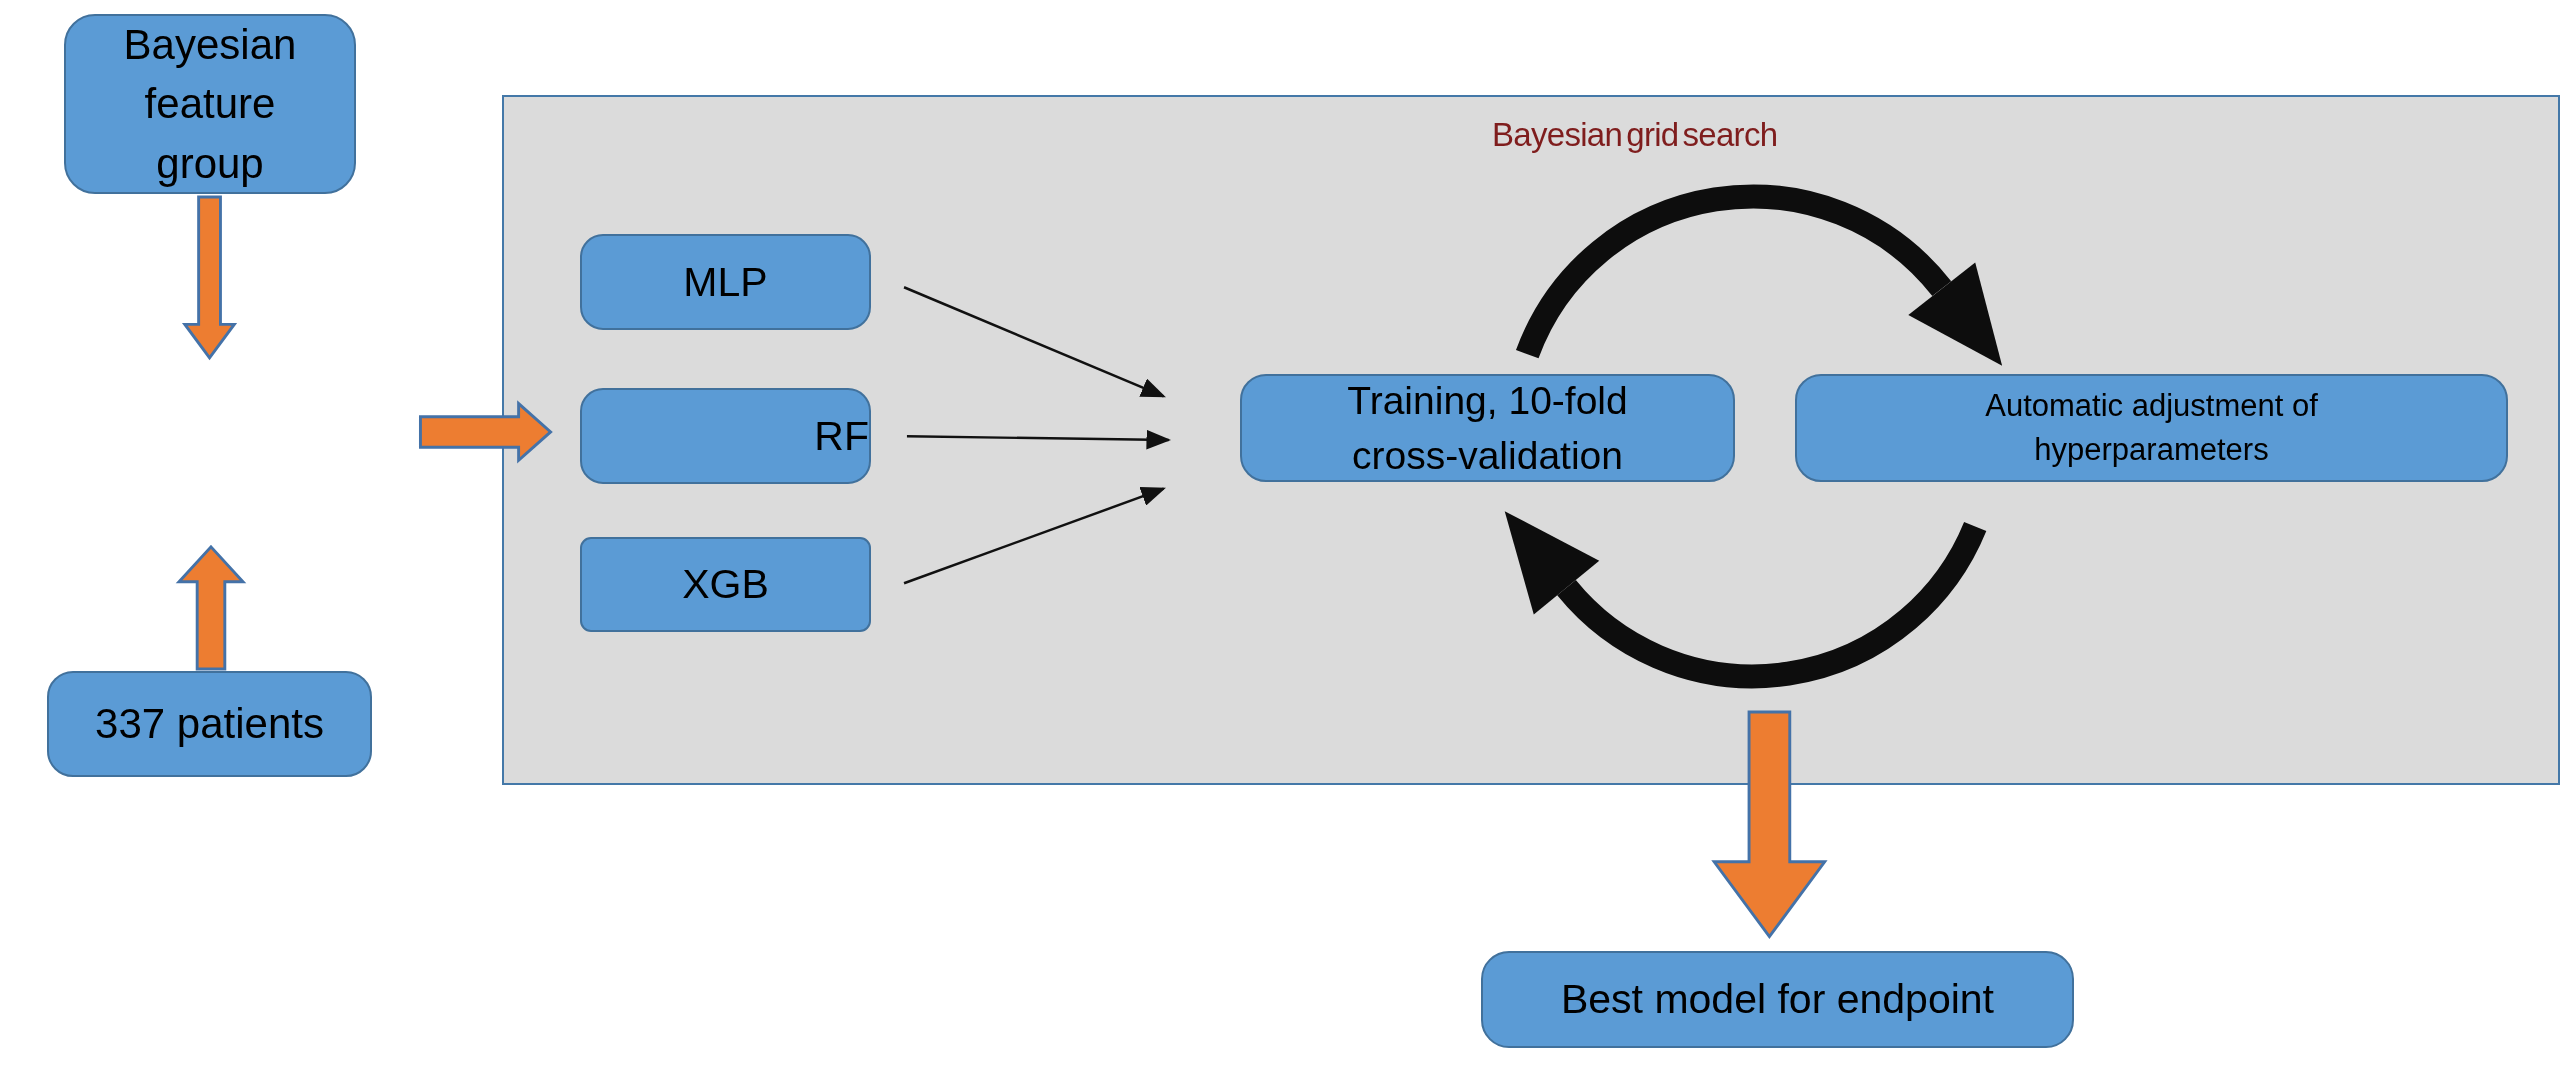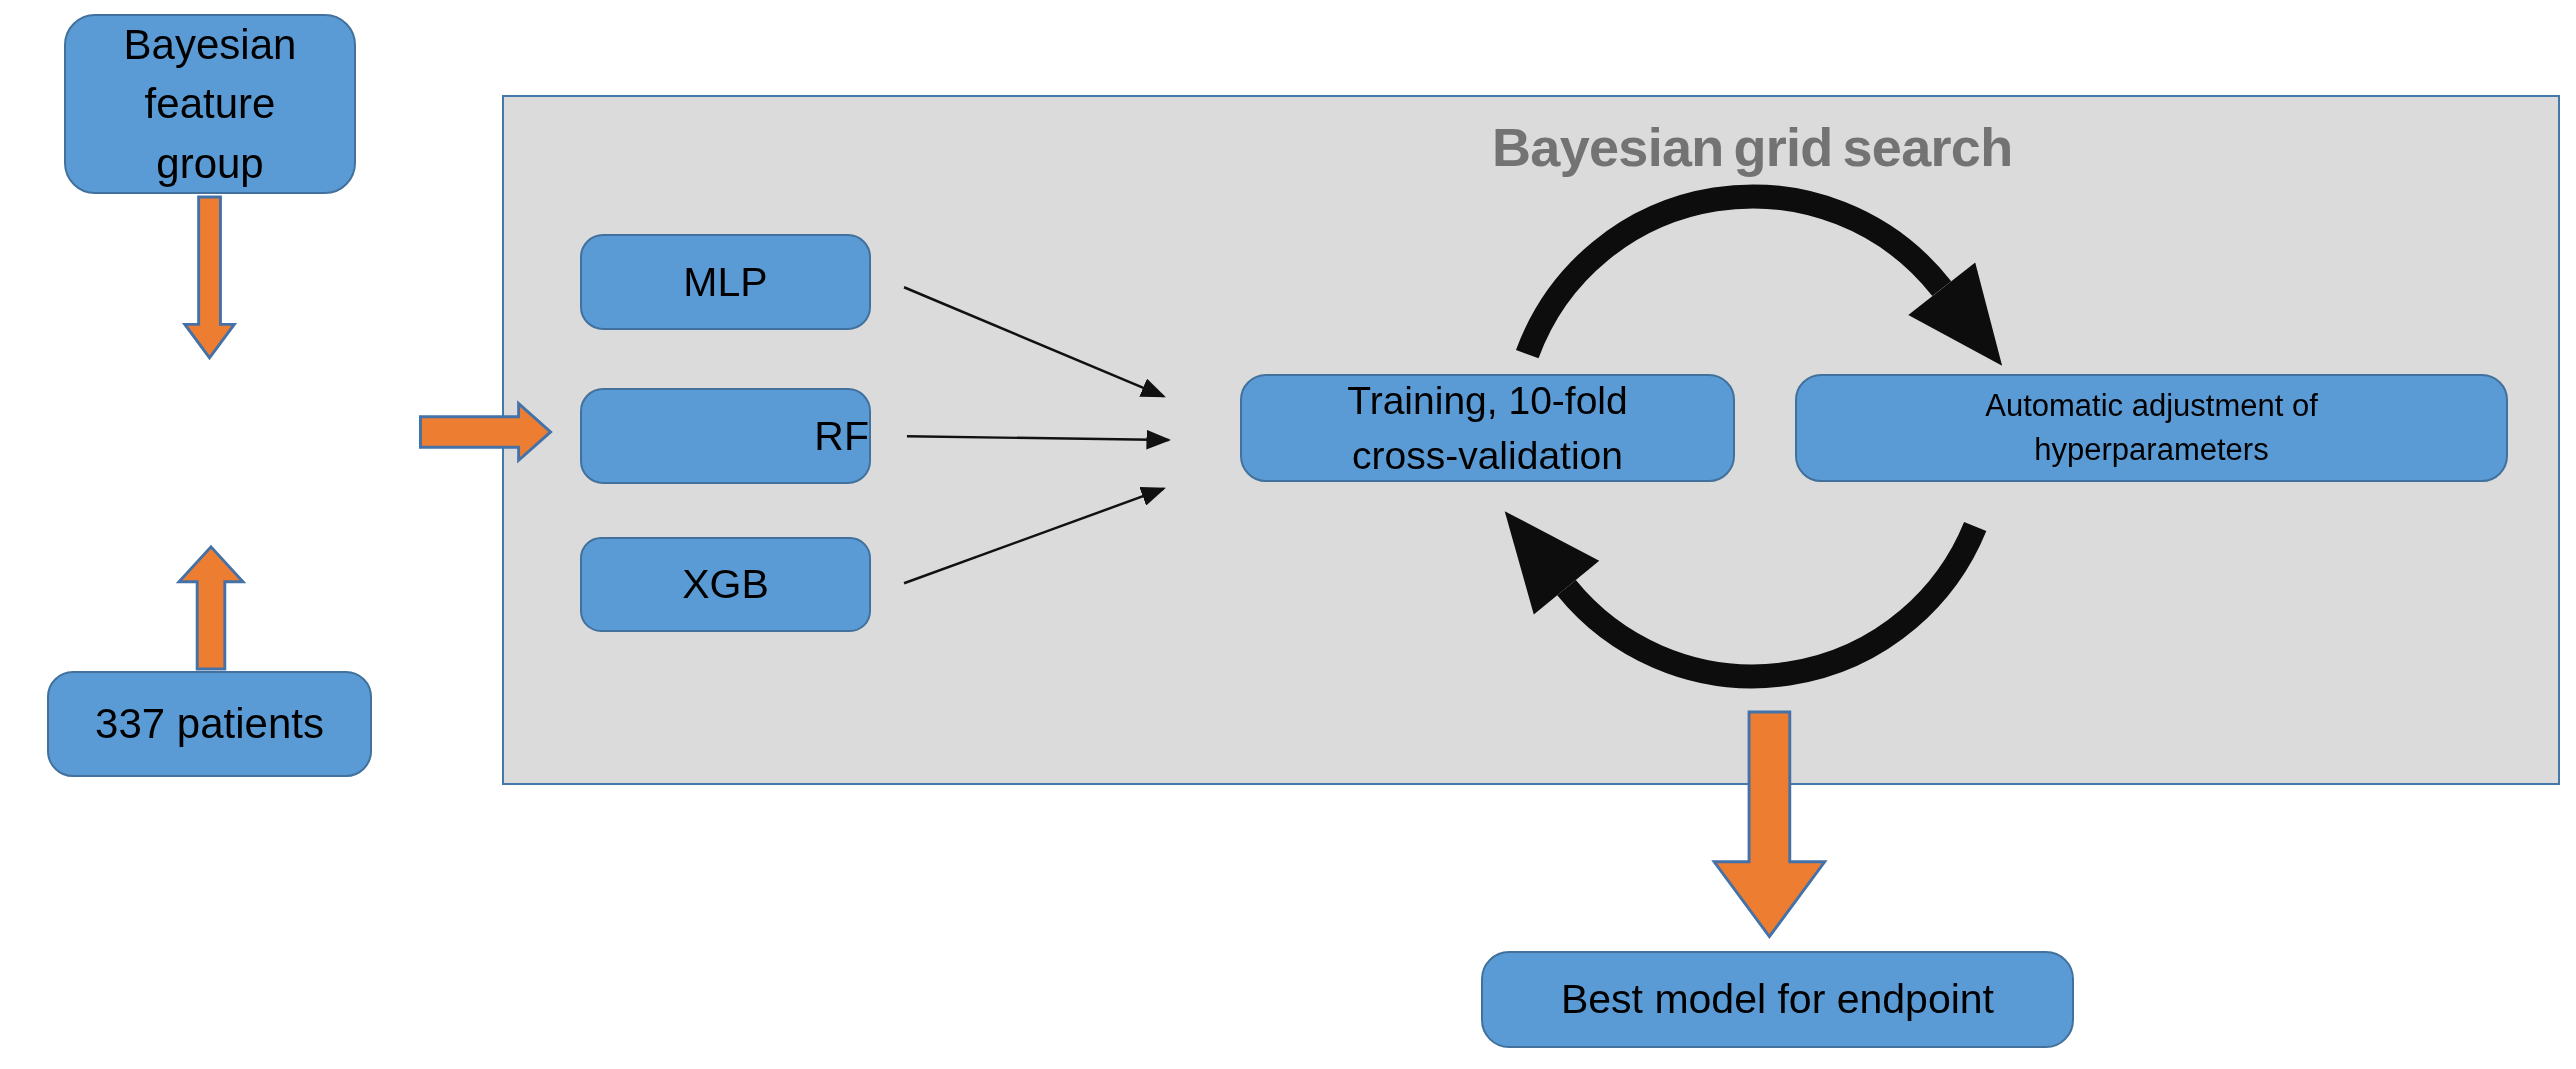--- a/index.html
+++ b/index.html
@@ -36,36 +36,35 @@
     color:#000;
     white-space:pre-line;
     z-index:2;
     line-height:1.38;
   }
   #node-selected       {left:64px;   top:14px;   width:292px; height:180px; border-radius:31px; font-size:42px; line-height:1.42;}
   #node-preprocessing  {left:18px;   top:365px;  width:393px; height:176px; border-radius:33px; font-size:42px; line-height:1.55;}
   #node-patients       {left:47px;   top:671px;  width:325px; height:106px; border-radius:26px; font-size:42px;}
   #node-mlp            {left:580px;  top:234px;  width:291px; height:96px; border-radius:23px; font-size:41px;}
   #node-rf             {left:580px;  top:388px;  width:291px; height:96px; border-radius:23px; font-size:41px;justify-content:flex-end;}
-  #node-xgb            {left:580px;  top:537px;  width:291px; height:95px; border-radius:21px; font-size:41px;}
+  #node-xgb            {left:580px;  top:537px;  width:291px; height:95px; border-radius:11px; font-size:41px;}
   #node-training       {left:1240px; top:374px;  width:495px; height:108px; border-radius:26px; font-size:39px; line-height:1.42;}
   #node-autoadjust     {left:1795px; top:374px;  width:713px; height:108px; border-radius:26px; font-size:31px; line-height:1.42;}
   #node-best           {left:1481px; top:951px; width:593px; height:97px; border-radius:28px; font-size:41px;}
   
   #panel-title{
     position:absolute;
     left:1492px; top:115px;
-    font-size:54px;
-    color:#737373;
+    font-size:33px;
+    color:#7f1d1d;
     letter-spacing:-0.7px;
     word-spacing:-4.4px;
     white-space:nowrap;
     z-index:2;
     line-height:1.2;
-    font-weight:bold;
   }
   
   #arrow-layer{
     position:absolute; left:0; top:0;
     width:2576px; height:1069px;
     z-index:3;
     pointer-events:none;
   }
   .orange-arrow{ fill:#ed7d31; stroke:#4472a8; stroke-width:4; }
   .thin-arrow{ stroke:#111111; stroke-width:3.4; fill:none; }

